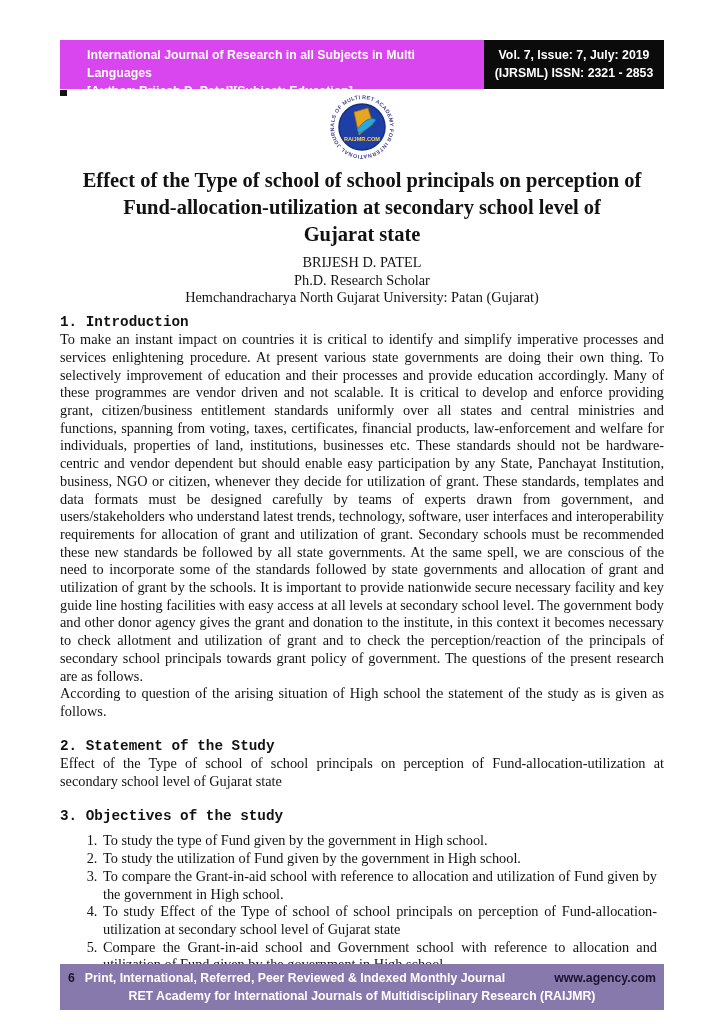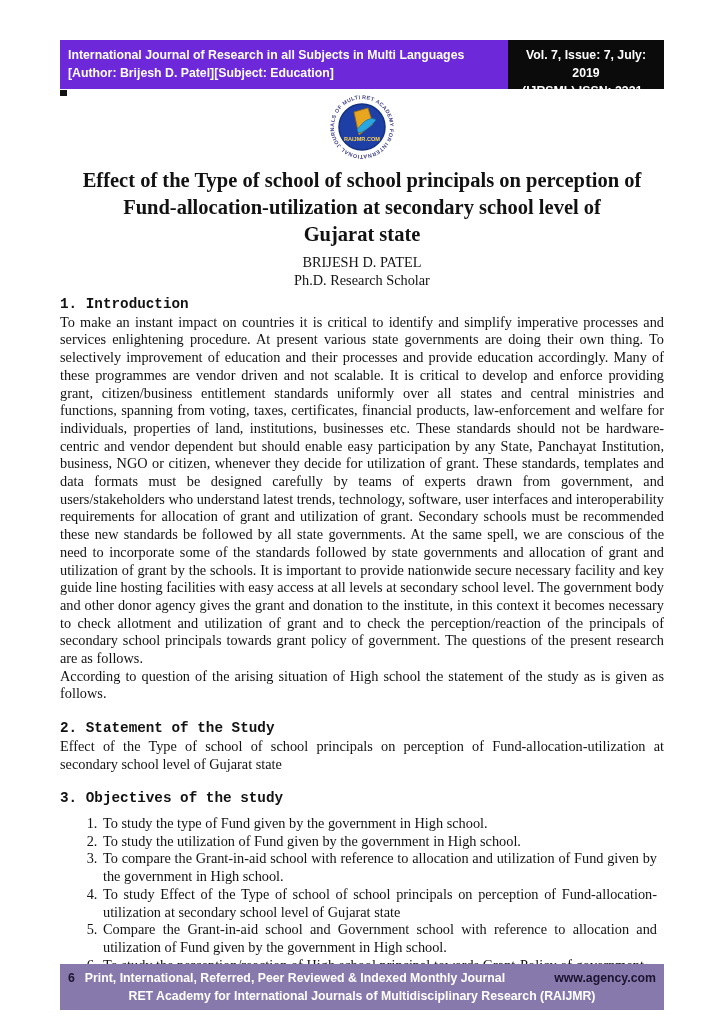--- a/index.html
+++ b/index.html
@@ -9,27 +9,27 @@
     background:#ffffff;
     box-sizing:border-box;
     padding:40px 60px 0 60px;
     overflow:hidden;
     font-family:"Liberation Serif", serif;
     color:#121212;
   }
   
   .header{display:flex;height:49px;}
   .header-left{
-    flex:1;background:#6d28d9;color:#ffffff;
+    flex:1;background:#d946ef;color:#ffffff;
     font-family:"Liberation Sans", sans-serif;
     font-weight:bold;font-size:12.3px;line-height:18px;
-    padding:6px 6px 6px 8px;box-sizing:border-box;
+    padding:6px 6px 6px 27px;box-sizing:border-box;
   }
   .header-right{
-    width:156px;background:#0b0b0b;color:#ffffff;
+    width:180px;background:#0b0b0b;color:#ffffff;
     font-family:"Liberation Sans", sans-serif;
     font-weight:bold;font-size:12.3px;line-height:18px;
     text-align:center;padding:6px 4px;box-sizing:border-box;
   }
   .corner-mark{
     position:absolute;left:60px;top:90px;
     width:7px;height:6px;background:#141414;
   }
   
   .logo-wrap{display:flex;justify-content:center;margin-top:4px;height:68px;}
@@ -105,20 +105,21 @@
 
   <div class="title">
     <div>Effect of the Type of school of school principals on perception of</div>
     <div>Fund-allocation-utilization at secondary school level of</div>
     <div>Gujarat state</div>
   </div>
 
   <div class="author-block">
     <div>BRIJESH D. PATEL</div>
     <div>Ph.D. Research Scholar</div>
+    <div>Hemchandracharya North Gujarat University: Patan (Gujarat)</div>
   </div>
 
   <div class="body-text">
 
     <div class="section-heading first">1. Introduction</div>
     <p class="para">To make an instant impact on countries it is critical to identify and simplify imperative processes and services enlightening procedure. At present various state governments are doing their own thing. To selectively improvement of education and their processes and provide education accordingly. Many of these programmes are vendor driven and not scalable. It is critical to develop and enforce providing grant, citizen/business entitlement standards uniformly over all states and central ministries and functions, spanning from voting, taxes, certificates, financial products, law-enforcement and welfare for individuals, properties of land, institutions, businesses etc. These standards should not be hardware-centric and vendor dependent but should enable easy participation by any State, Panchayat Institution, business, NGO or citizen, whenever they decide for utilization of grant. These standards, templates and data formats must be designed carefully by teams of experts drawn from government, and users/stakeholders who understand latest trends, technology, software, user interfaces and interoperability requirements for allocation of grant and utilization of grant. Secondary schools must be recommended these new standards be followed by all state governments. At the same spell, we are conscious of the need to incorporate some of the standards followed by state governments and allocation of grant and utilization of grant by the schools. It is important to provide nationwide secure necessary facility and key guide line hosting facilities with easy access at all levels at secondary school level. The government body and other donor agency gives the grant and donation to the institute, in this context it becomes necessary to check allotment and utilization of grant and to check the perception/reaction of the principals of secondary school principals towards grant policy of government. The questions of the present research are as follows.</p>
     <p class="para spaced">According to question of the arising situation of High school the statement of the study as is given as follows.</p>
 
     <div class="section-heading">2. Statement of the Study</div>
     <p class="para">Effect of the Type of school of school principals on perception of Fund-allocation-utilization at secondary school level of Gujarat state</p>

